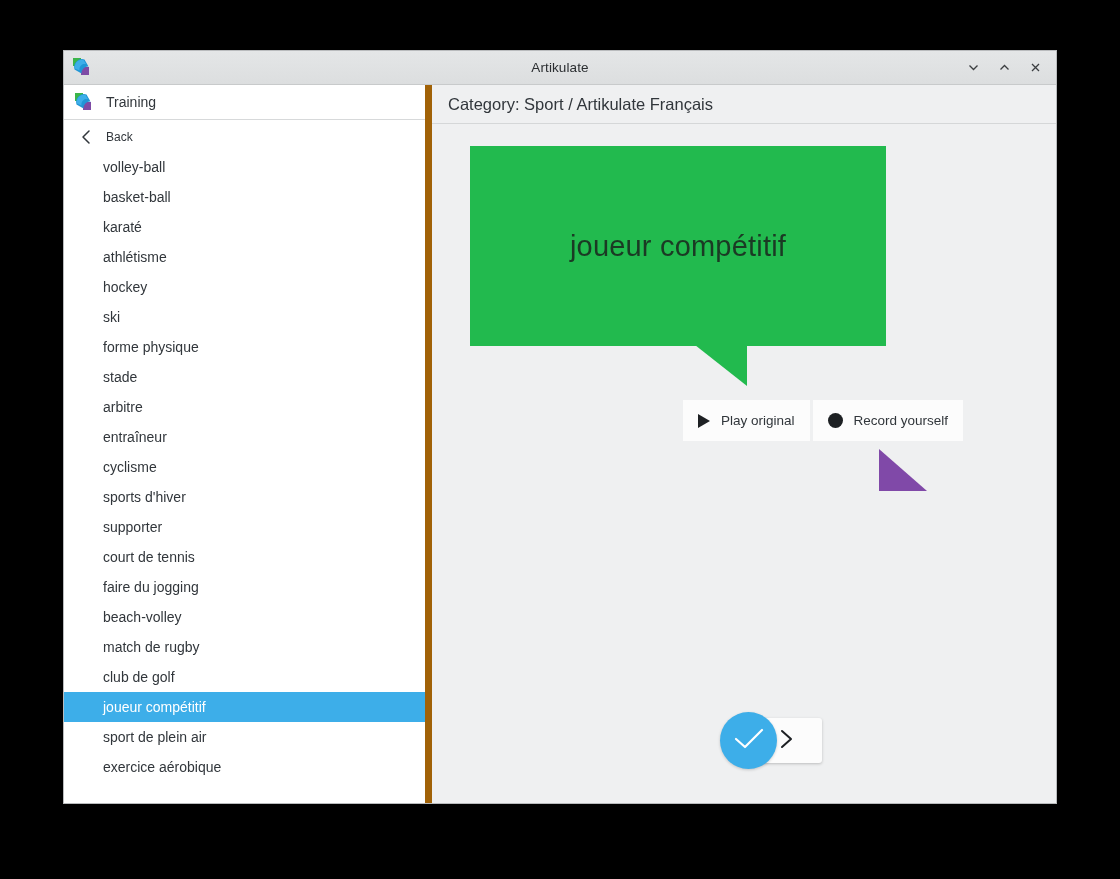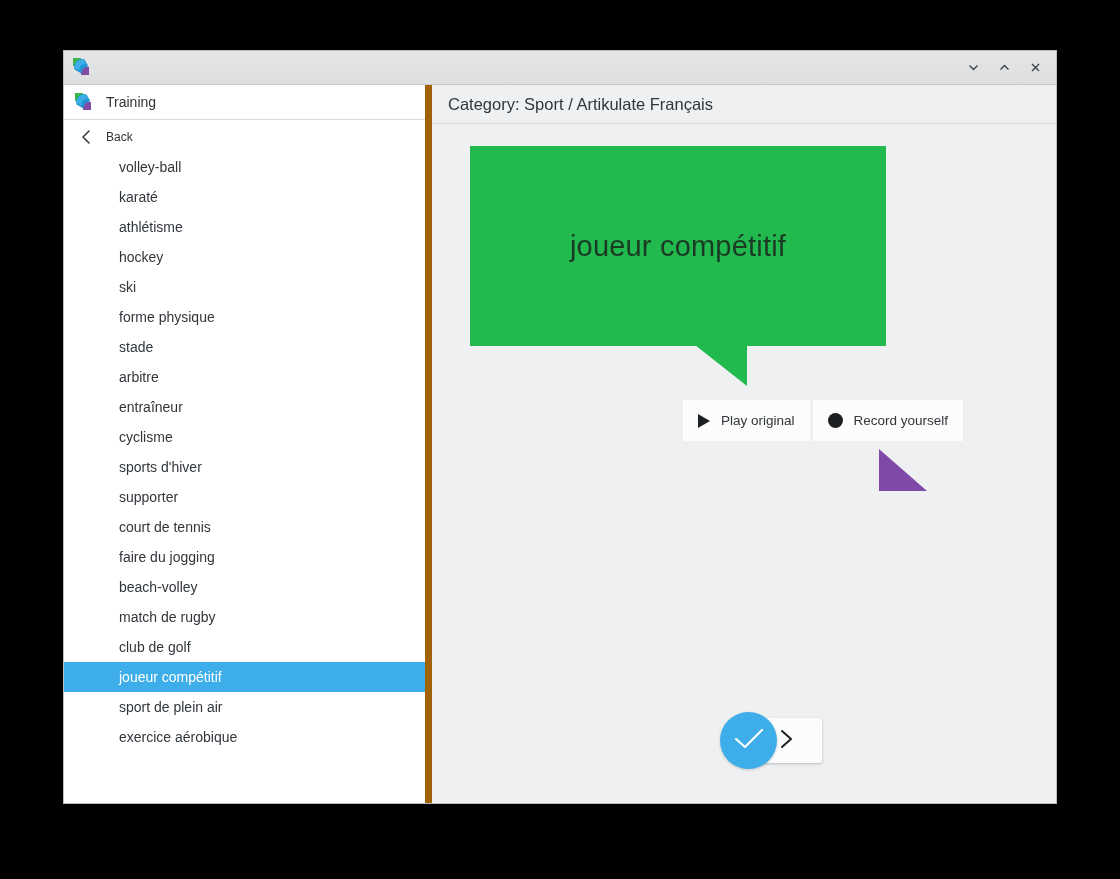--- a/index.html
+++ b/index.html
@@ -132,21 +132,21 @@
     color: #31363b;
   }
   .sidebar-list {
     flex: 1;
     overflow: hidden;
   }
   .list-item {
     height: 30px;
     display: flex;
     align-items: center;
-    padding-left: 55px;
+    padding-left: 39px;
     font-size: 14px;
     color: #31363b;
     box-sizing: border-box;
   }
   .list-item.selected {
     background: #3daee9;
     color: #ffffff;
   }
 
   
@@ -313,20 +313,21 @@
 
     <div class="titlebar">
       <span class="titlebar-icon">
         <svg viewBox="0 0 20 20" width="20" height="20">
           <rect x="1" y="1" width="8" height="8" fill="#3cb54a"></rect>
           <rect x="9" y="10" width="8" height="8" fill="#7e4ba5"></rect>
           <path d="M2.5 12.5 A8 8 0 0 1 12.5 2.5 L16.5 9.5 A6.5 6.5 0 0 0 9.5 16.5 Z" fill="#2196d6"></path>
           <path d="M3 11.5 A7 7 0 0 1 11.5 3 L14 7 A5.5 5.5 0 0 0 7.5 13.5 Z" fill="#3daee9"></path>
         </svg>
       </span>
+      <div class="titlebar-title">Artikulate</div>
       <div class="titlebar-buttons">
         <span class="tb-btn">
           <svg width="13" height="13" viewBox="0 0 13 13">
               <path d="M2.5 4.5 L6.5 8.5 L10.5 4.5" fill="none" stroke="#3b3e41" stroke-width="1.3"></path>
             </svg>
         </span>
         <span class="tb-btn">
           <svg width="13" height="13" viewBox="0 0 13 13">
               <path d="M2.5 8.5 L6.5 4.5 L10.5 8.5" fill="none" stroke="#3b3e41" stroke-width="1.3"></path>
             </svg>
@@ -362,20 +363,23 @@
               </svg>
           </span>
           <span class="back-label">Back</span>
         </div>
 
         <div class="sidebar-list">
             <div class="list-item">
               <span>volley-ball</span>
             </div>
             <div class="list-item">
+              <span>basket-ball</span>
+            </div>
+            <div class="list-item">
               <span>karaté</span>
             </div>
             <div class="list-item">
               <span>athlétisme</span>
             </div>
             <div class="list-item">
               <span>hockey</span>
             </div>
             <div class="list-item">
               <span>ski</span>

